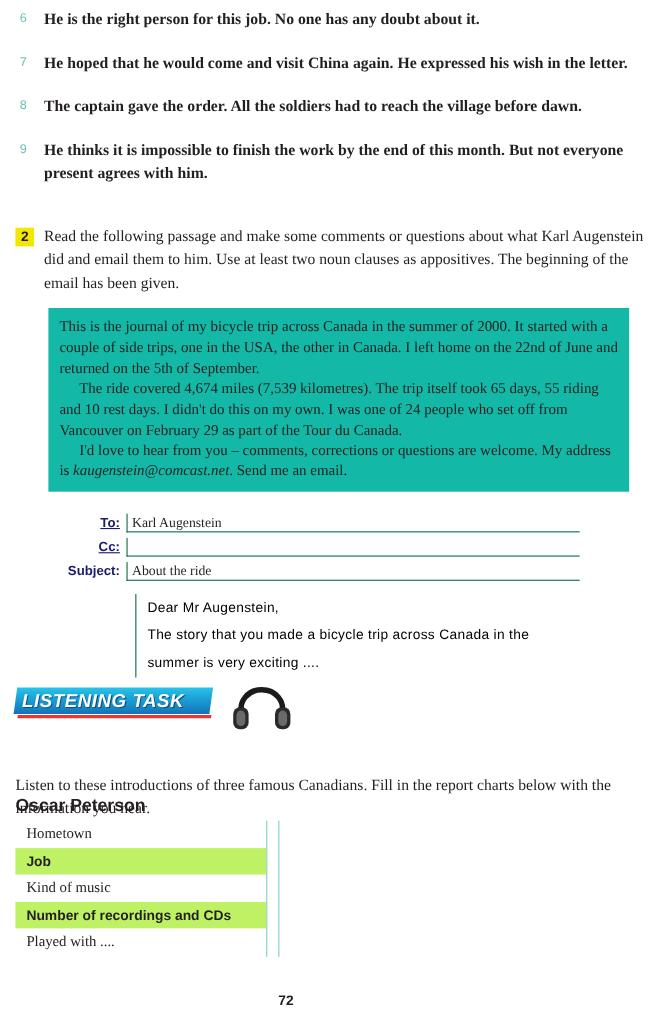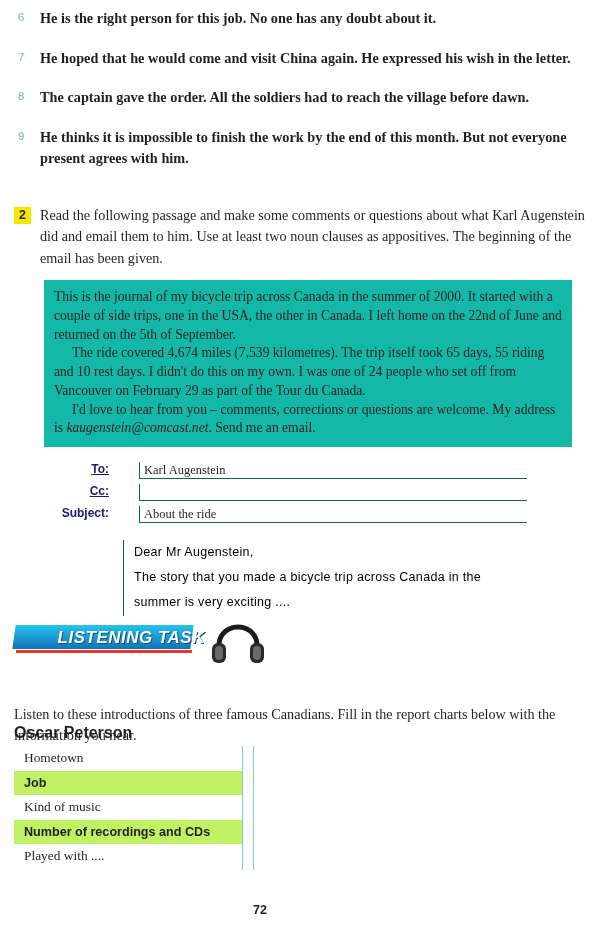--- a/index.html
+++ b/index.html
@@ -103,21 +103,21 @@
 
   
   .email {
     position: absolute;
     left: 57px;
     top: 462px;
     width: 470px;
   }
   .email-row {
     display: flex;
-    align-items: flex-start;
+    align-items: flex-end;
     height: 22px;
   }
   .email-label {
     width: 58px;
     flex: 0 0 58px;
     text-align: right;
     font-family: "Liberation Sans", sans-serif;
     font-size: 12px;
     font-weight: bold;
     color: #1a1a6e;
@@ -131,21 +131,20 @@
   .email-field {
     flex: 1;
     border-bottom: 1.6px solid #0a6b3f;
     border-left: 1.2px solid #0a6b3f;
     height: 17px;
     font-family: "Liberation Serif", serif;
     font-size: 12.5px;
     padding-left: 4px;
     box-sizing: border-box;
     line-height: 17px;
-    margin-left: 24px;
   }
   .email-body {
     margin-top: 12px;
     margin-left: 66px;
     border-left: 1.4px solid #0a6b3f;
     padding-left: 10px;
     min-height: 76px;
   }
   .email-body div {
     font-family: "Liberation Sans", sans-serif;
@@ -179,21 +178,20 @@
     width: 185px;
     height: 22px;
     font-family: "Liberation Sans", sans-serif;
     font-weight: bold;
     font-style: italic;
     font-size: 17px;
     color: #ffffff;
     letter-spacing: 0.5px;
     line-height: 22px;
     text-shadow: 1px 1px 0 #0c4f86;
-    text-align: right;
   }
   .lt-underline {
     position: absolute;
     left: 2px;
     top: 25px;
     width: 176px;
     height: 3px;
     background: #e8352e;
     transform: skewX(-8deg);
   }

